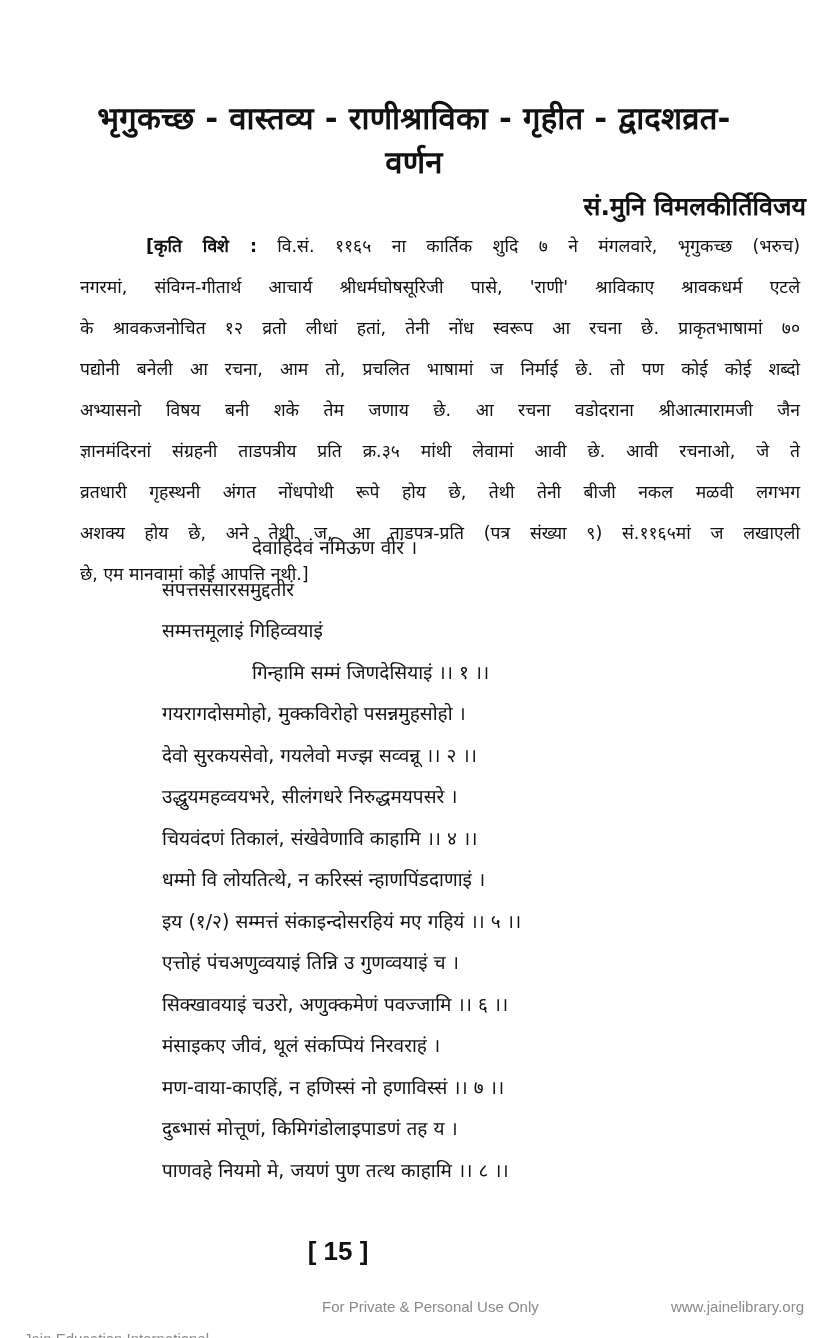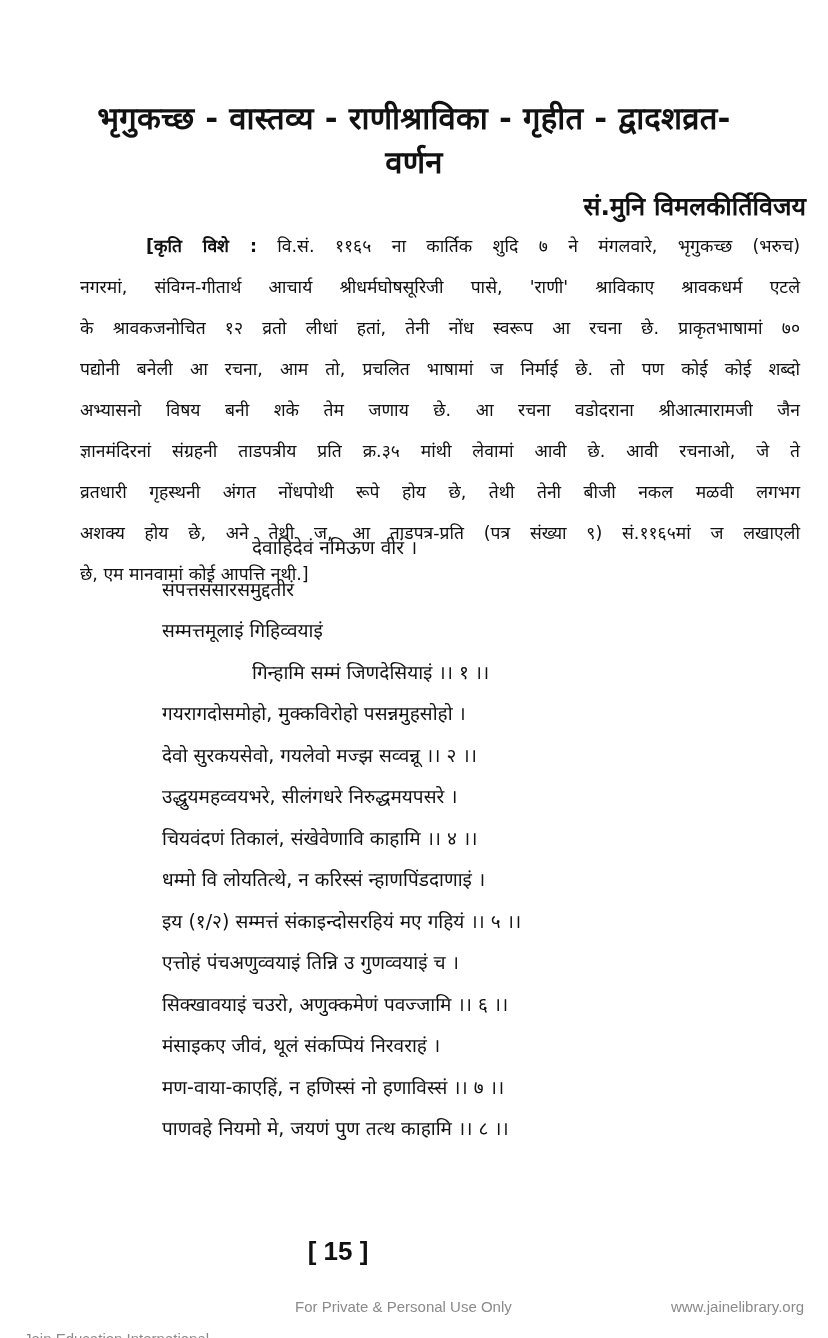--- a/index.html
+++ b/index.html
@@ -87,21 +87,21 @@
       position: absolute;
       top: 1298px;
       left: 0;
       width: 828px;
       font-family: "Liberation Sans", sans-serif;
       font-size: 15px;
       color: #8a8a8a;
     }
     .footer span { position: absolute; white-space: nowrap; }
     .footer .f-left { left: 24px; margin-top: 32px; }
-    .footer .f-center { left: 295px; }
+    .footer .f-center { left: 322px; }
     .footer .f-right { right: 24px; }
   </style>
 </head>
 <body>
 
 <div class="page">
 
   <div class="title title-line1">भृगुकच्छ - वास्तव्य - राणीश्राविका - गृहीत - द्वादशव्रत-</div>
   <div class="title title-line2">वर्णन</div>
 
@@ -127,20 +127,21 @@
     <span class="verse-line">गयरागदोसमोहो, मुक्कविरोहो पसन्नमुहसोहो ।</span>
     <span class="verse-line">देवो सुरकयसेवो, गयलेवो मज्झ सव्वन्नू ।। २ ।।</span>
     <span class="verse-line">उद्धुयमहव्वयभरे, सीलंगधरे निरुद्धमयपसरे ।</span>
     <span class="verse-line">चियवंदणं तिकालं, संखेवेणावि काहामि ।। ४ ।।</span>
     <span class="verse-line">धम्मो वि लोयतित्थे, न करिस्सं न्हाणपिंडदाणाइं ।</span>
     <span class="verse-line">इय (१/२) सम्मत्तं संकाइन्दोसरहियं मए गहियं ।। ५ ।।</span>
     <span class="verse-line">एत्तोहं पंचअणुव्वयाइं तिन्नि उ गुणव्वयाइं च ।</span>
     <span class="verse-line">सिक्खावयाइं चउरो, अणुक्कमेणं पवज्जामि ।। ६ ।।</span>
     <span class="verse-line">मंसाइकए जीवं, थूलं संकप्पियं निरवराहं ।</span>
     <span class="verse-line">मण-वाया-काएहिं, न हणिस्सं नो हणाविस्सं ।। ७ ।।</span>
+    <span class="verse-line">दुब्भासं मोत्तूणं, किमिगंडोलाइपाडणं तह य ।</span>
     <span class="verse-line">पाणवहे नियमो मे, जयणं पुण तत्थ काहामि ।। ८ ।।</span>
   </div>
 
   <div class="page-number">[ 15 ]</div>
 
   <div class="footer">
     <span class="f-left">Jain Education International</span>
     <span class="f-center">For Private &amp; Personal Use Only</span>
     <span class="f-right">www.jainelibrary.org</span>
   </div>

